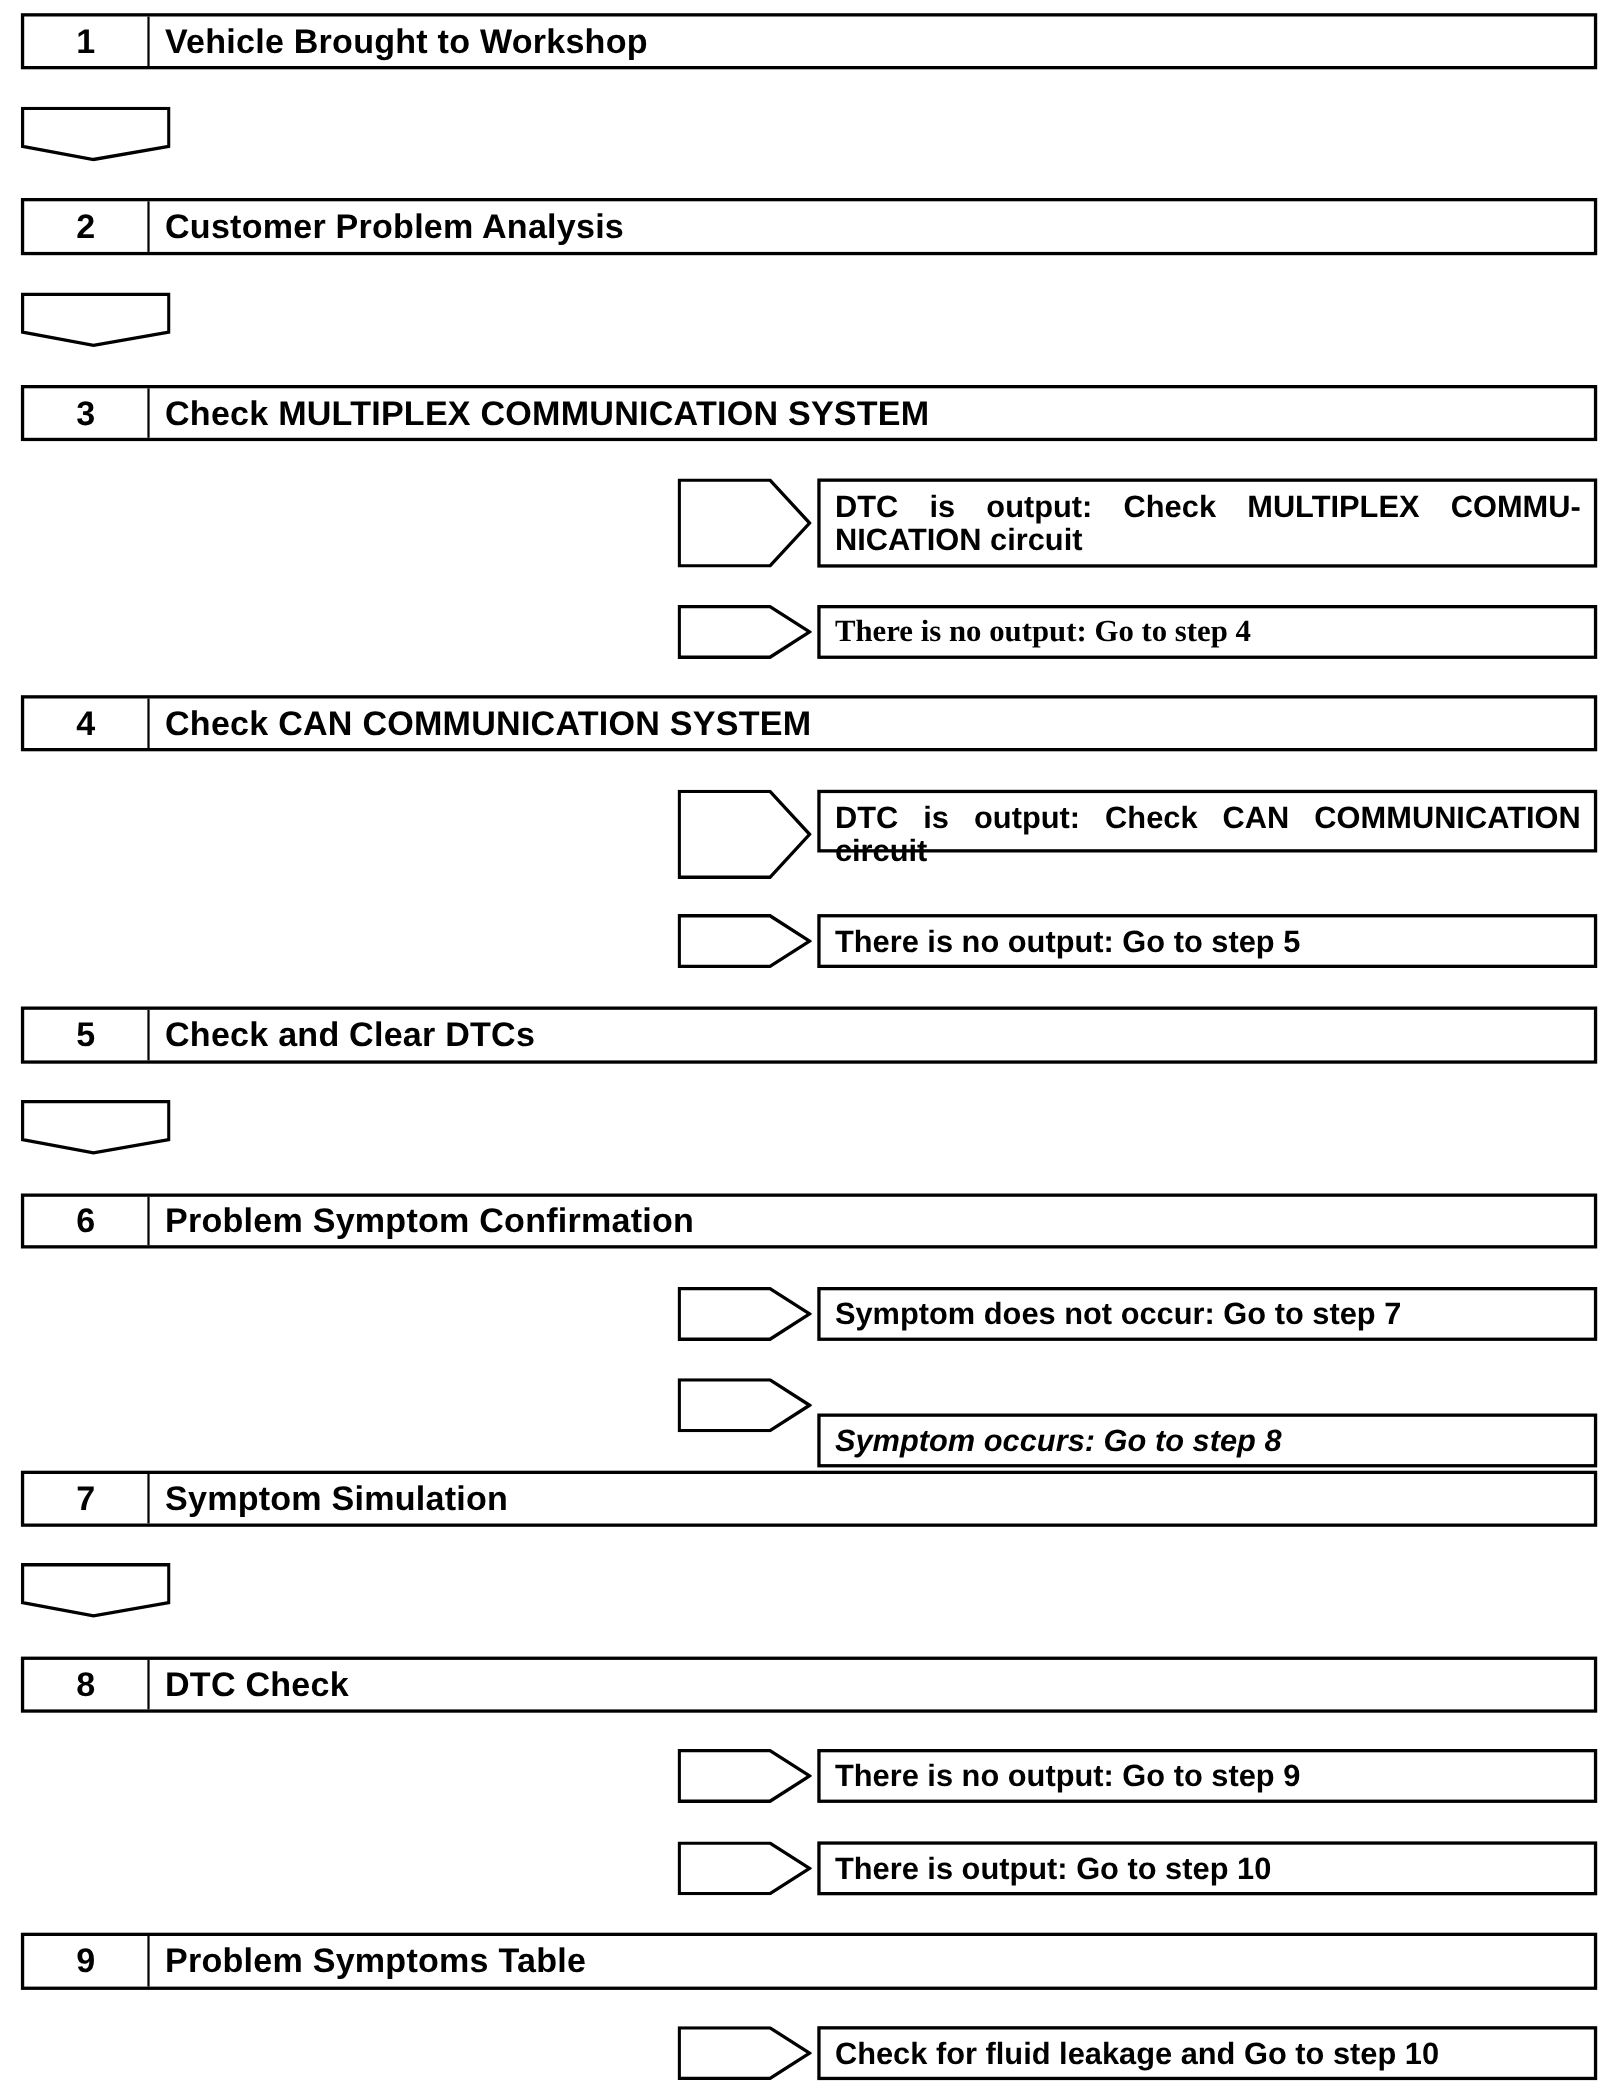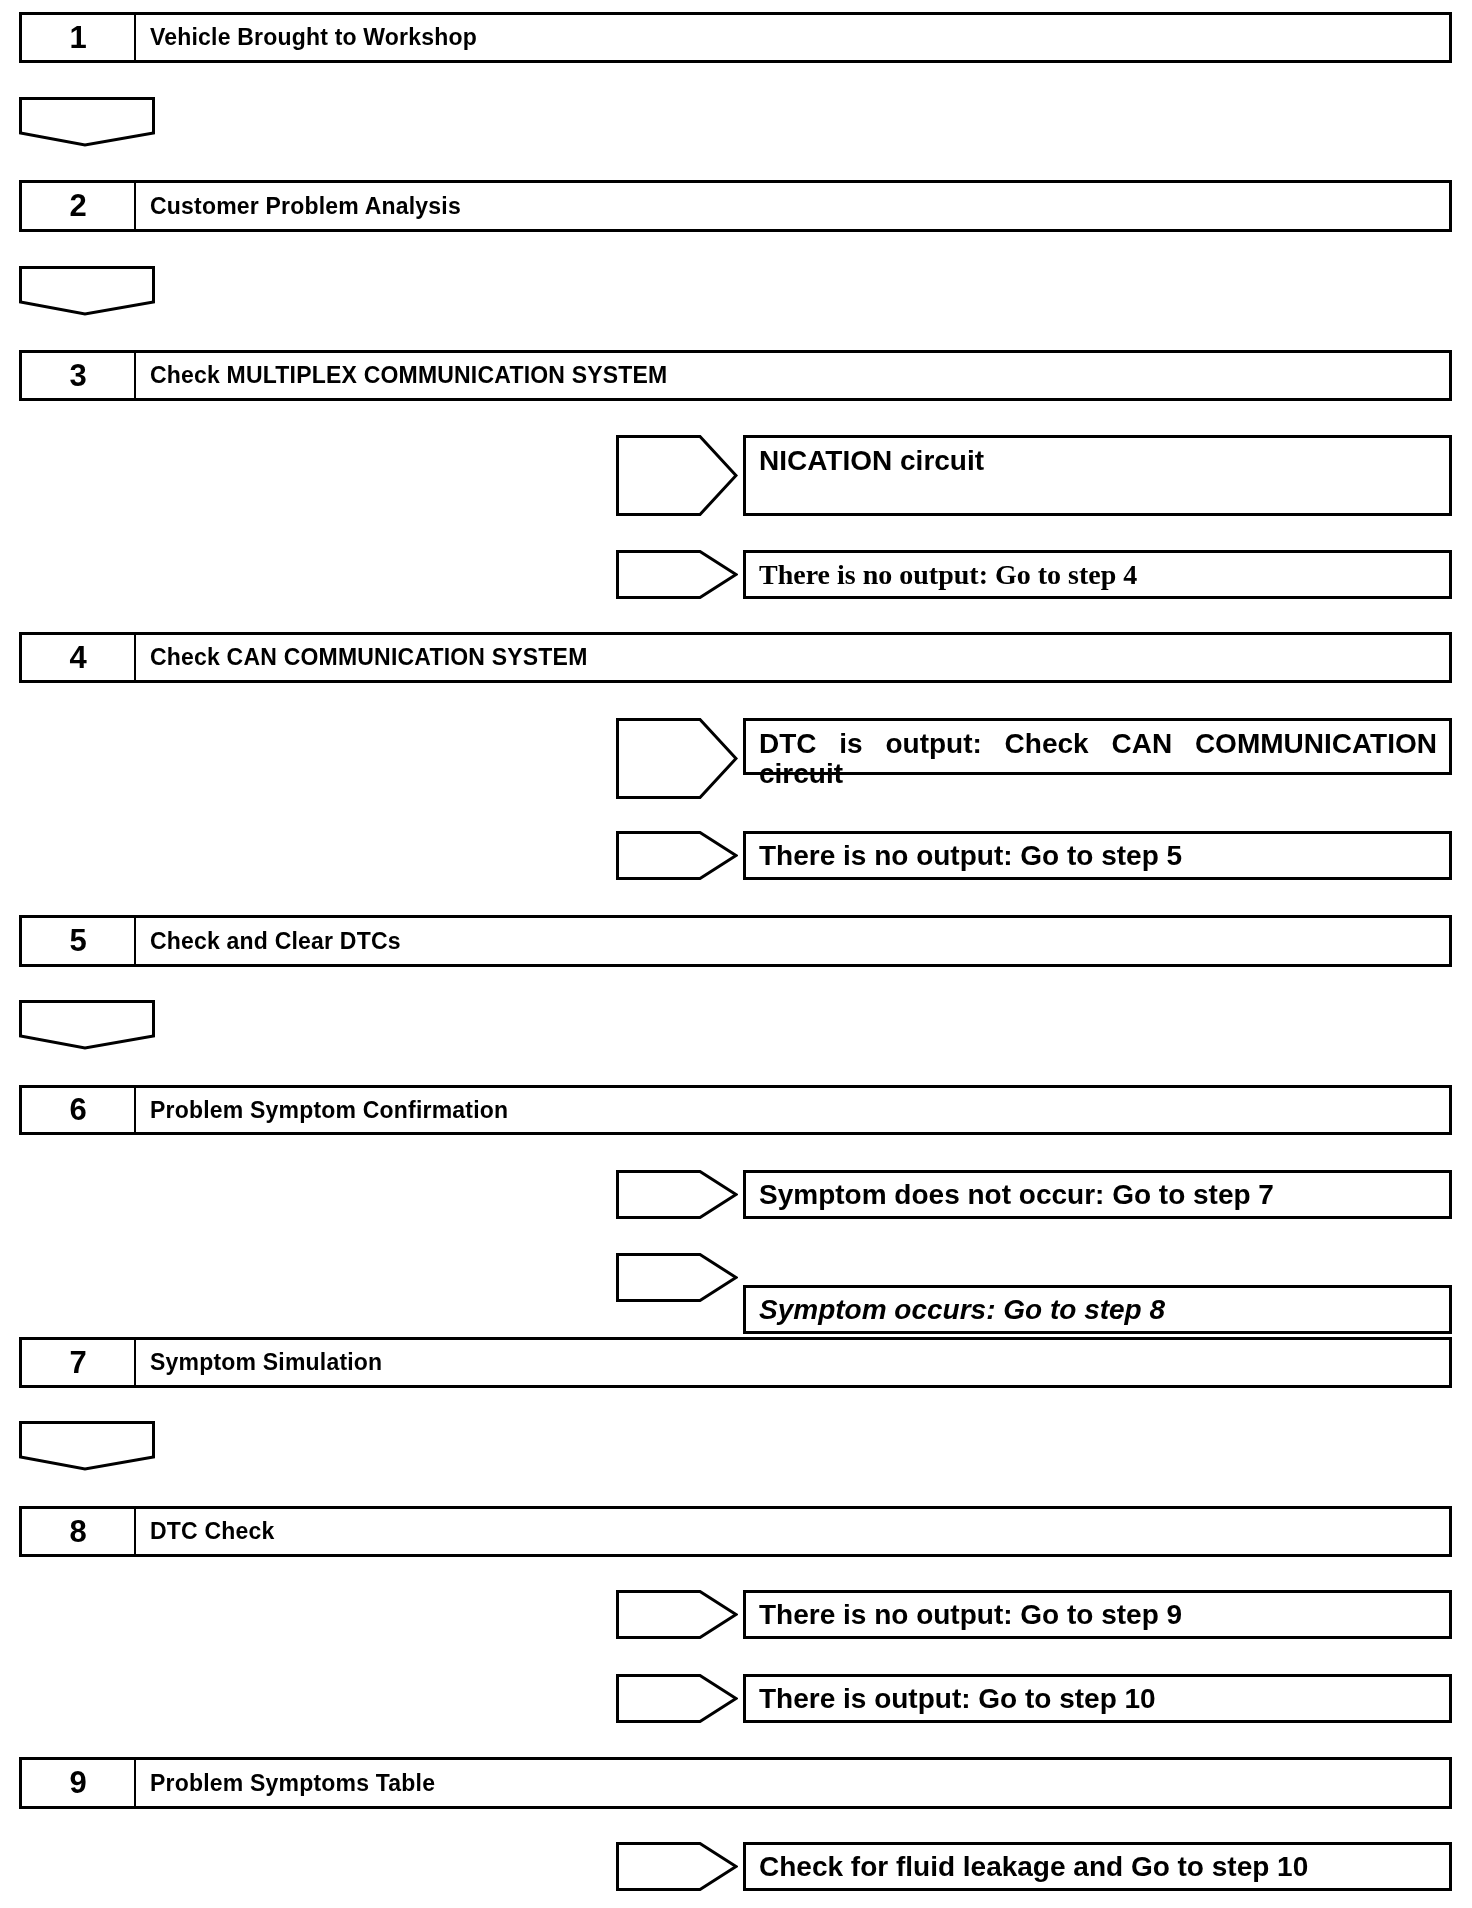--- a/index.html
+++ b/index.html
@@ -2,21 +2,21 @@
 <html><head>
 <meta charset="utf-8">
 <style>
   html, body { margin:0; padding:0; background:#ffffff; }
   body { width:1472px; height:1908px; position:relative; overflow:hidden;
          font-family:"Liberation Sans", sans-serif; color:#000; }
   .step { position:absolute; left:19px; width:1433px; border:3px solid #000; box-sizing:border-box;
           display:flex; align-items:stretch; background:#fff; }
   .step .num { width:112px; border-right:2px solid #000; display:flex; align-items:center;
                justify-content:center; font-weight:bold; font-size:31px; }
-  .step .title { flex:1; display:flex; align-items:center; padding-left:14px; font-weight:bold; font-size:23px;
+  .step .title { flex:1; display:flex; align-items:center; padding-left:14px; font-weight:bold; font-size:31px;
                  letter-spacing:0.2px; }
   .down-arrow { position:absolute; left:19px; width:136px; height:50px; }
   .branch-arrow { position:absolute; left:616px; width:122px; }
   .branch-box { position:absolute; left:743px; width:709px; border:3px solid #000; box-sizing:border-box;
                 display:flex; align-items:center; padding:0 12px 0 13px; font-weight:bold; font-size:28px;
                 line-height:30px; background:#fff; }
   .branch-box.tall { align-items:flex-start; padding-top:8px; }
   .branch-box span.txt { display:block; text-align:justify; text-align-last:left; width:100%; }
   svg { display:block; }
 </style>
@@ -81,20 +81,21 @@
     </svg>
 </div>
 
 <div class="branch-arrow" style="top:435px;height:81px;">
   <svg width="122" height="81" viewBox="0 0 122 81">
       <polygon points="1.5,1.5 84,1.5 120,40.5 84,79.5 1.5,79.5" fill="#fff" stroke="#000" stroke-width="3"></polygon>
     </svg>
 </div>
 <div class="branch-box tall" style="top:435px;height:81px;">
   <div style="width:100%;">
+    <span class="txt" style="text-align-last:justify;">DTC is output: Check MULTIPLEX COMMU-</span>
     <span class="txt">NICATION circuit</span>
   </div>
 </div>
 
 <div class="branch-arrow" style="top:550px;height:49px;">
   <svg width="122" height="49" viewBox="0 0 122 49">
       <polygon points="1.5,1.5 84,1.5 120,24.5 84,47.5 1.5,47.5" fill="#fff" stroke="#000" stroke-width="3"></polygon>
     </svg>
 </div>
 <div class="branch-box" style="top:550px;height:49px;font-family:Liberation Serif, serif;">

